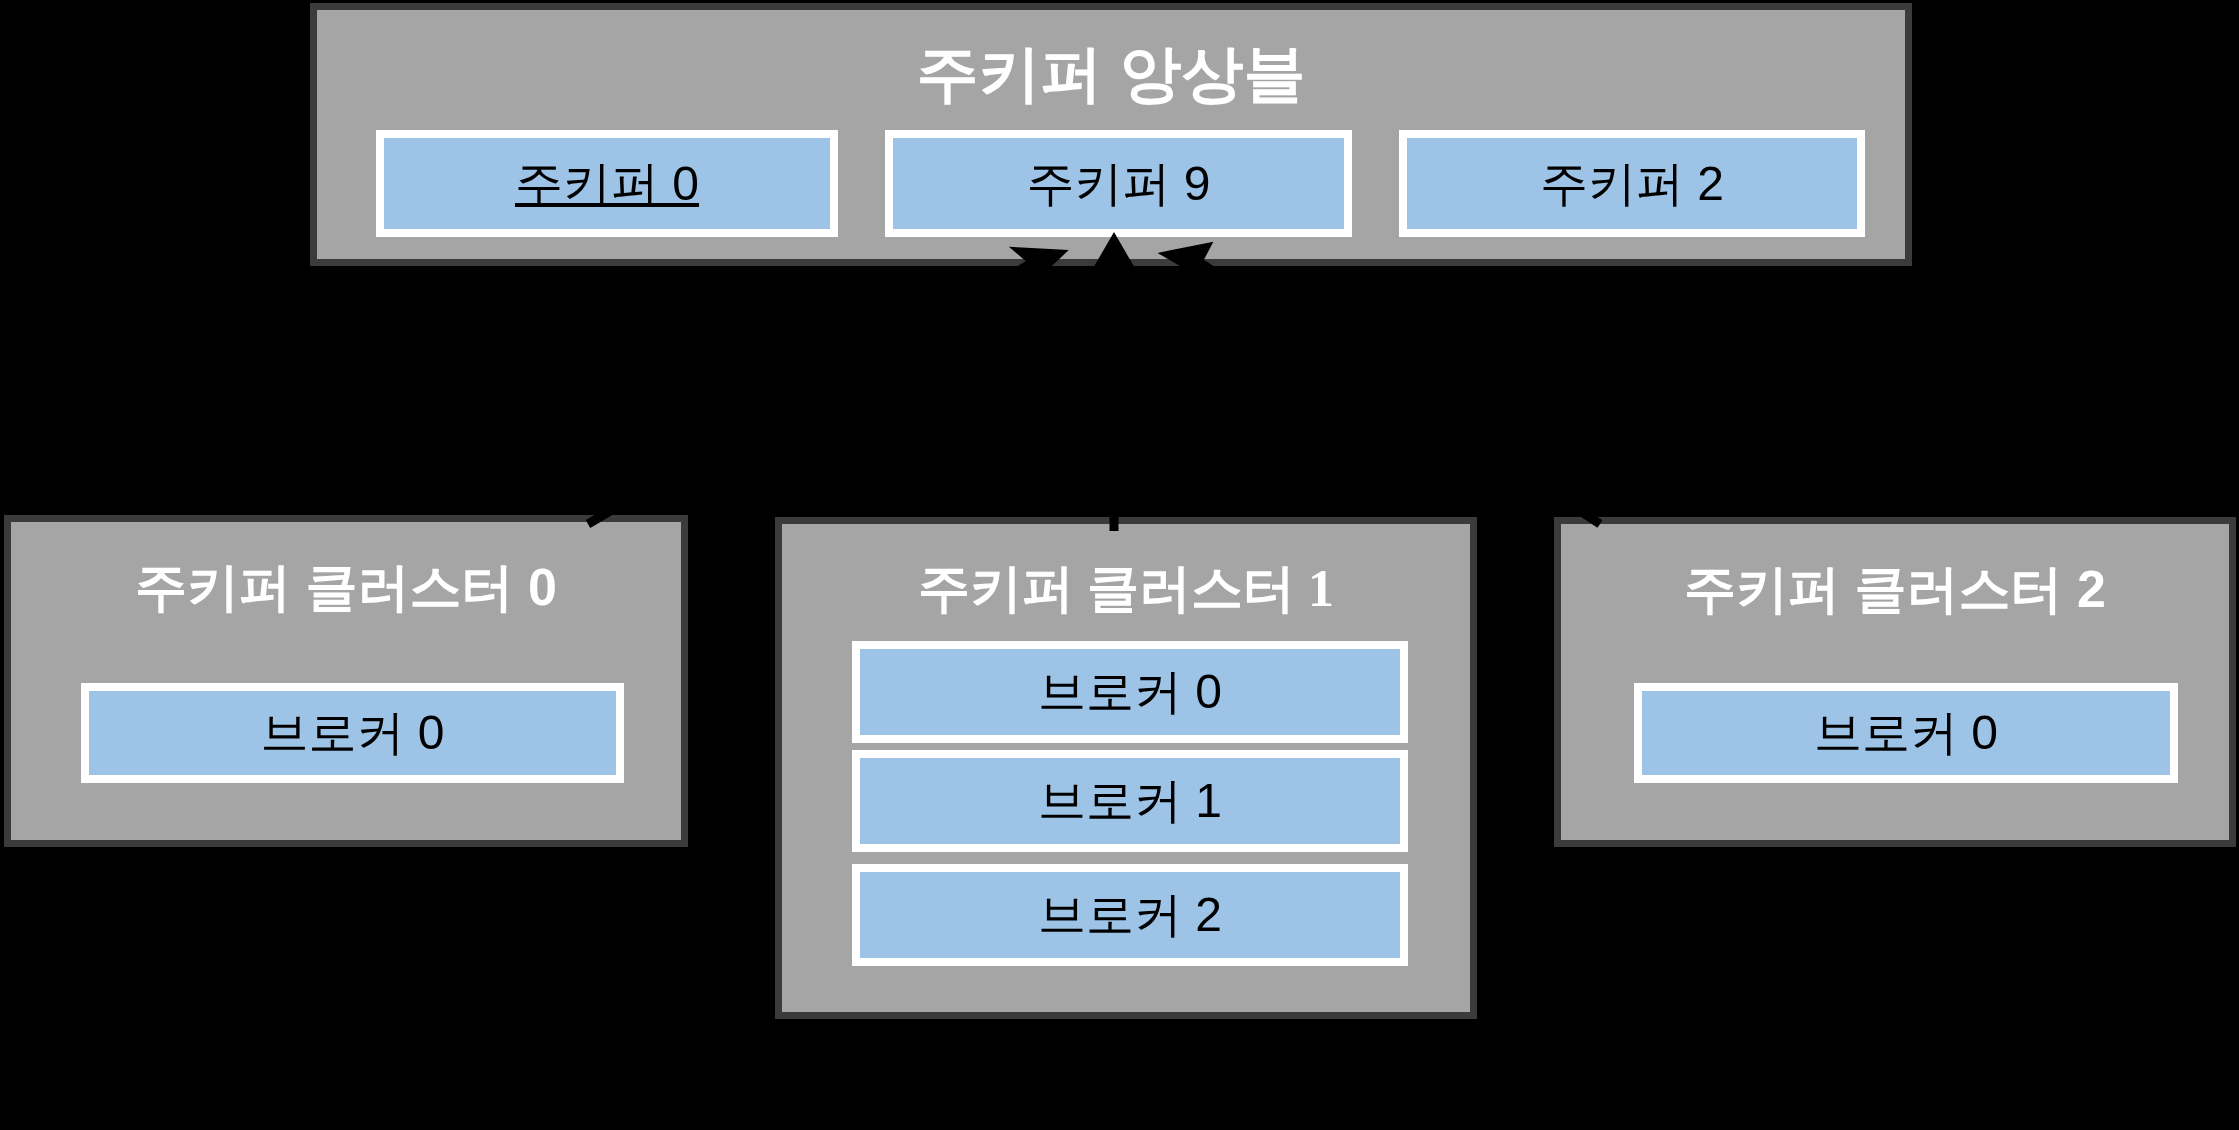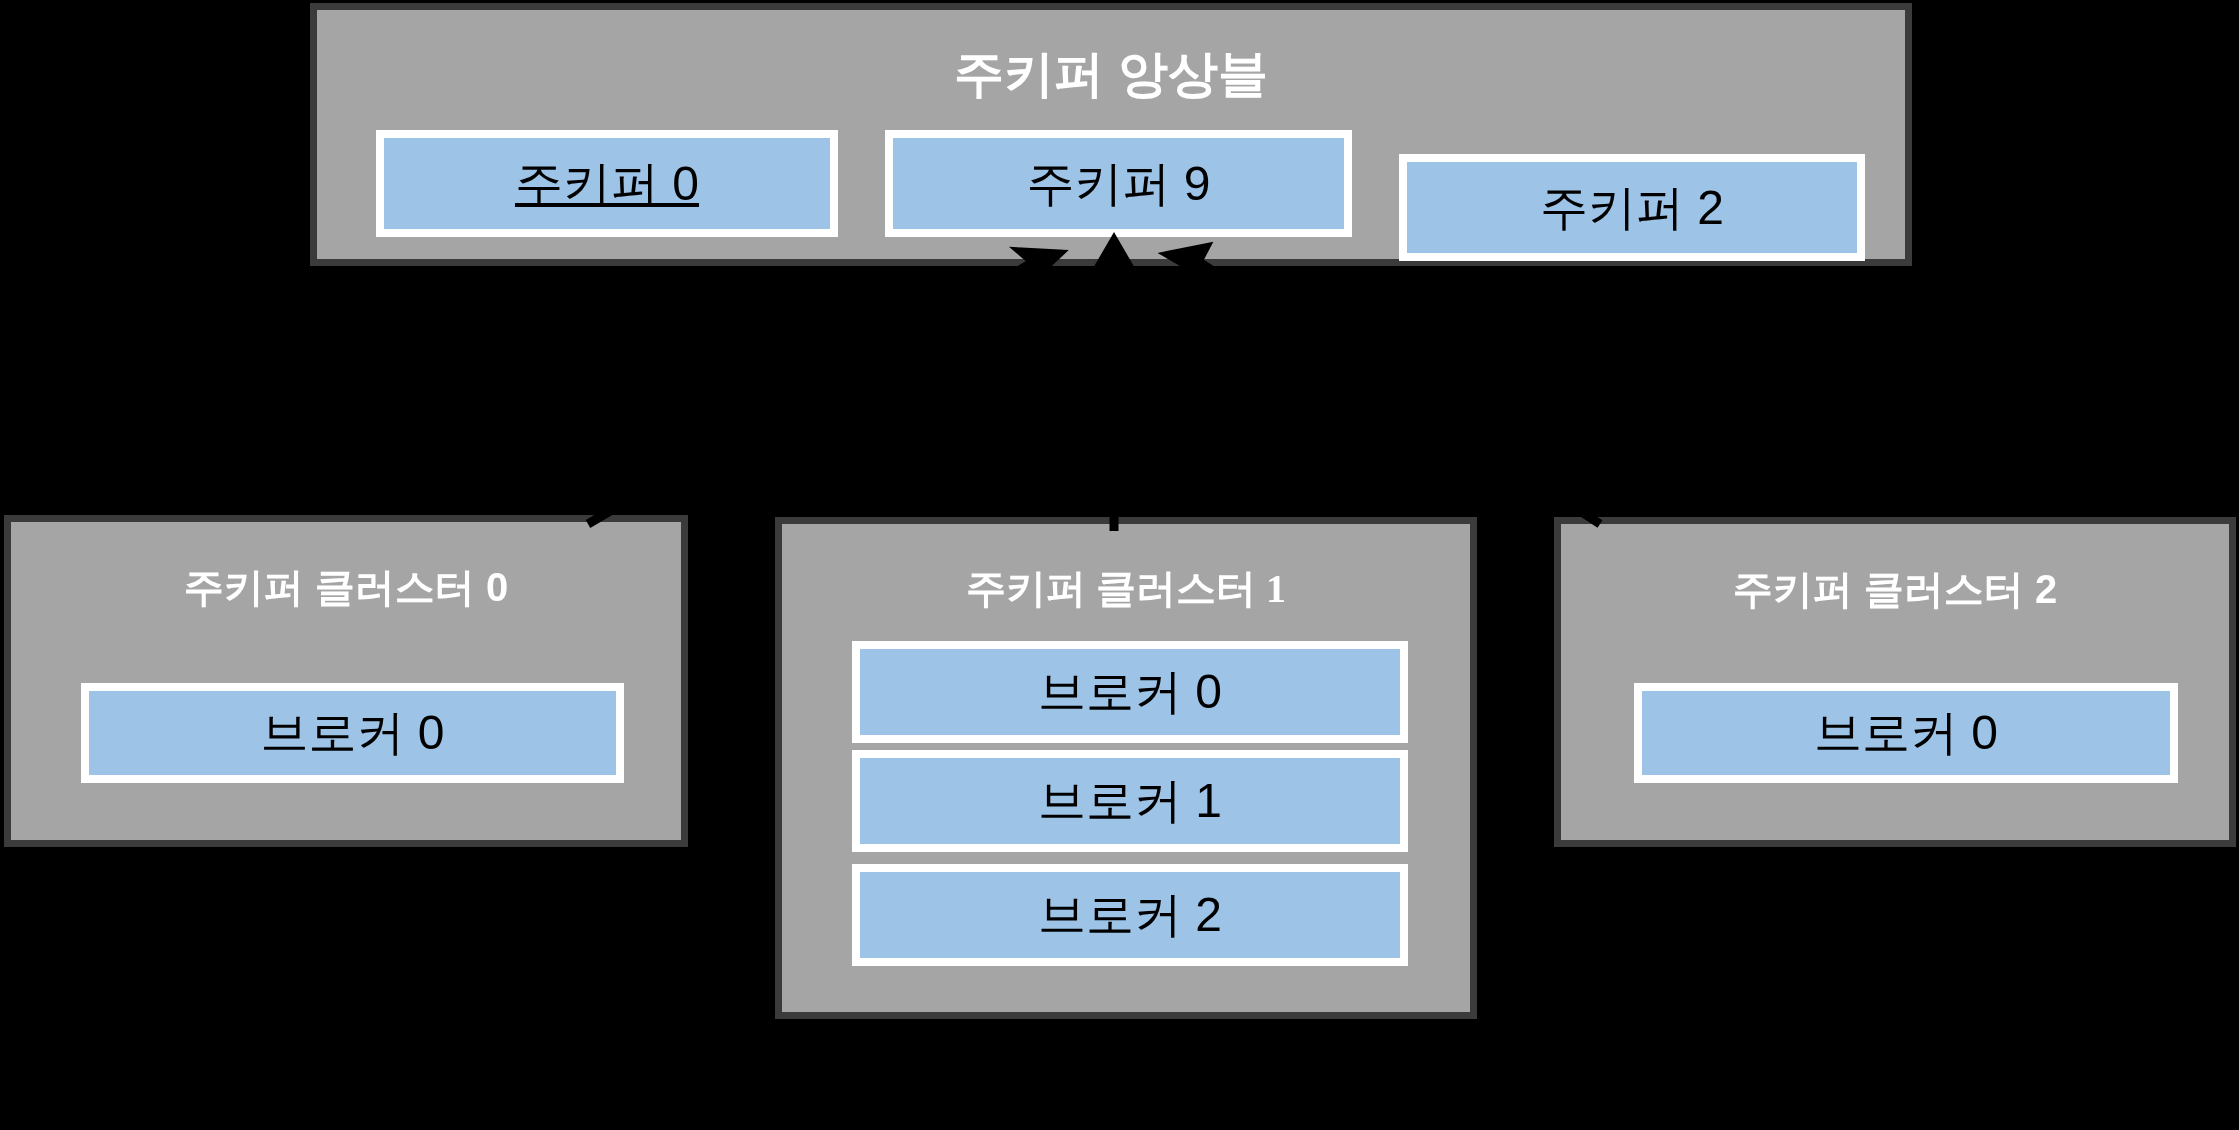--- a/index.html
+++ b/index.html
@@ -14,25 +14,25 @@
     position:absolute;
     background:#a5a5a5;
     border:7px solid #3b3b3b;
   }
   .panel-title{
     position:absolute;
     left:0;width:100%;
     text-align:center;
     color:#ffffff;
     font-weight:bold;
-    font-size:40px;
+    font-size:52px;
     line-height:84px;
     white-space:nowrap;
   }
-  #ensemble-title{font-size:50px;}
+  #ensemble-title{font-size:62px;}
   .node{
     position:absolute;
     background:#9dc3e6;
     border:8px solid #ffffff;
     display:flex;
     align-items:center;
     justify-content:center;
     color:#000000;
     font-size:48px;
     white-space:nowrap;
@@ -51,21 +51,21 @@
 <div id="canvas">
 
   <div class="panel" id="ensemble" style="left:310px;top:3px;width:1588px;height:249px;">
     <div class="panel-title" id="ensemble-title" style="top:22px;">주키퍼 앙상블</div>
     <div class="node" style="left:59px;top:120px;width:446px;height:91px;text-decoration:underline;">
       <span>주키퍼 0</span>
     </div>
     <div class="node" style="left:568px;top:120px;width:451px;height:91px;">
       <span>주키퍼 9</span>
     </div>
-    <div class="node" style="left:1082px;top:120px;width:450px;height:91px;margin-top:24px;">
+    <div class="node" style="left:1082px;top:120px;width:450px;height:91px;">
       <span>주키퍼 2</span>
     </div>
   </div>
 
   <div class="panel" id="cluster0" style="left:4px;top:515px;width:670px;height:318px;">
     <div class="panel-title" style="top:23px;">주키퍼 클러스터 0</div>
     <div class="node" style="left:70px;top:161px;width:527px;height:84px;">
       <span>브로커 0</span>
     </div>
   </div>

